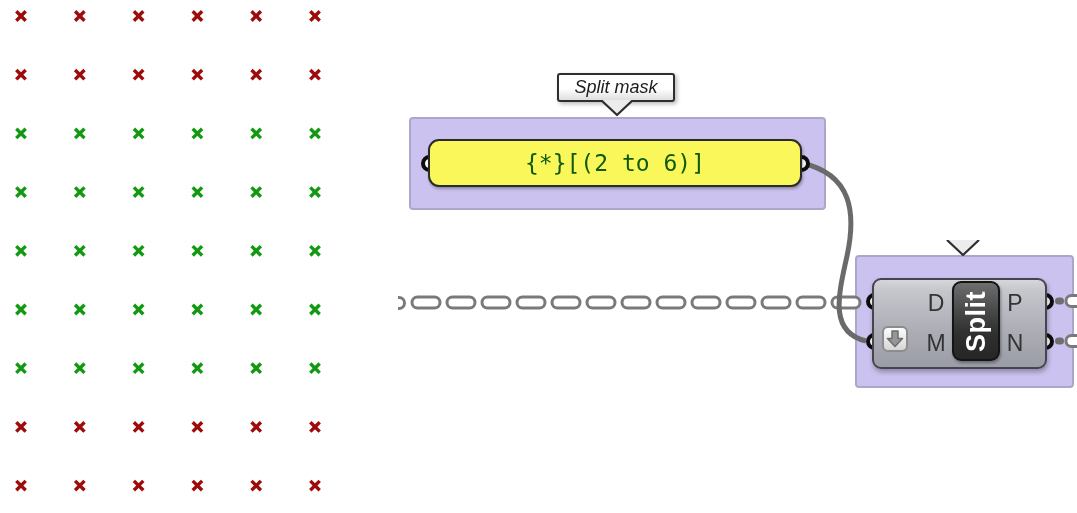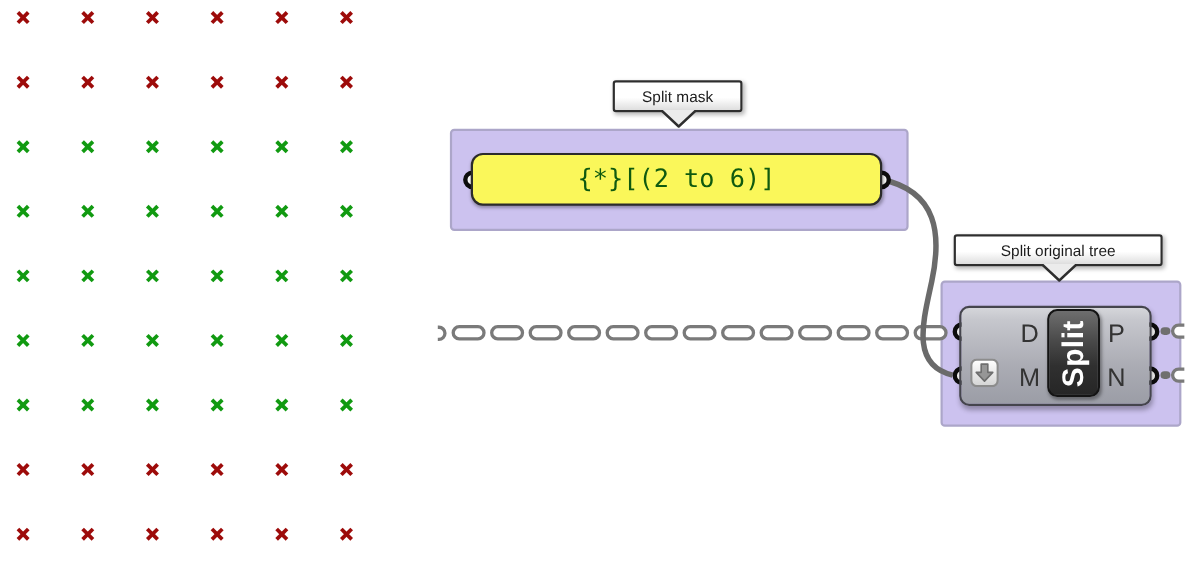--- a/index.html
+++ b/index.html
@@ -30,22 +30,22 @@
          background:linear-gradient(180deg,#6E6E6E 0%,#4A4A4A 35%,#303030 65%,#262626 100%);
          display:flex;align-items:center;justify-content:center;box-shadow:1px 2px 3px rgba(0,0,0,0.35);}
   .nameplate span{transform:rotate(-90deg);color:#ffffff;font-weight:bold;font-size:27px;
          letter-spacing:0.5px;white-space:nowrap;}
   .portlabel{position:absolute;width:30px;text-align:center;font-size:23px;color:#333333;
          line-height:26px;}
   .flatten{position:absolute;left:8px;top:46px;width:26px;height:26px;}
   
   .callout{position:absolute;height:29px;box-sizing:border-box;border:2px solid #2E2E2E;border-radius:3px;
          background:linear-gradient(180deg,#FFFFFF 55%,#DEDEDE 100%);z-index:6;
-         display:flex;align-items:center;justify-content:center;font-size:14px;color:#1C1C1C;
-         box-shadow:2px 2px 4px rgba(0,0,0,0.28);}
+         display:flex;align-items:center;justify-content:center;font-size:18px;color:#1C1C1C;
+         box-shadow:2px 2px 4px rgba(0,0,0,0.28);font-style:italic;}
   .tail{position:absolute;z-index:7;}
 </style>
 </head>
 <body>
 
 <div id="screen">
 
   <svg id="grid-svg" class="layer" width="345" height="513" viewBox="0 0 345 513">
       <g stroke="#9D0B0A" stroke-width="3.4">
         <line x1="16.3" y1="11.3" x2="25.7" y2="20.7"></line>
@@ -327,20 +327,17 @@
     </svg>
   </div>
 
   <div class="callout" style="left:557px;top:73px;width:118px;">
     <span>Split mask</span>
   </div>
   <svg class="tail" style="left:600px;top:100px;" width="34" height="18" viewBox="0 0 34 18">
     <path d="M1 0 L17 15 L33 0" fill="#ECECEC" stroke="#2E2E2E" stroke-width="2.2" stroke-linejoin="round"></path>
   </svg>
 
-  <div class="callout" style="left:867px;top:213px;width:190px;">
-    <span>Split original tree</span>
-  </div>
   <svg class="tail" style="left:946px;top:240px;" width="34" height="18" viewBox="0 0 34 18">
     <path d="M1 0 L17 15 L33 0" fill="#ECECEC" stroke="#2E2E2E" stroke-width="2.2" stroke-linejoin="round"></path>
   </svg>
 
 </div>
 
 </body></html>

